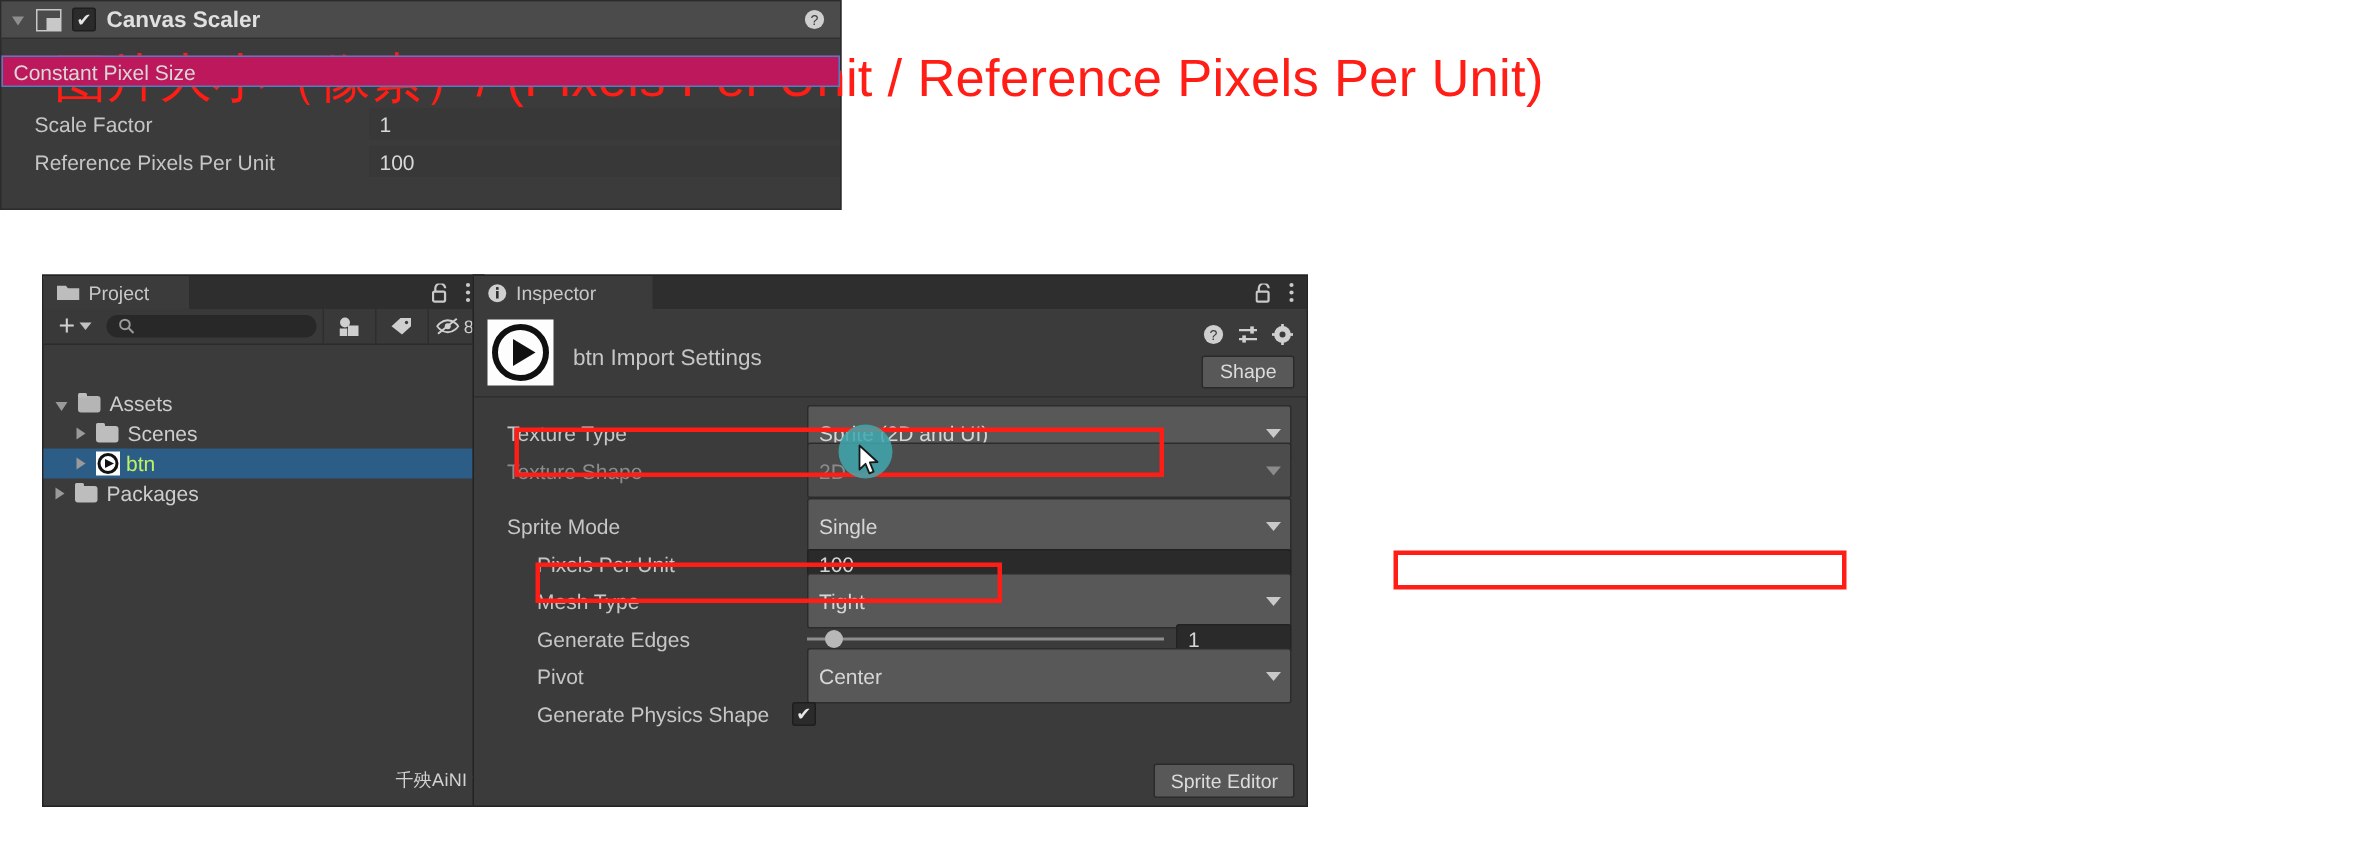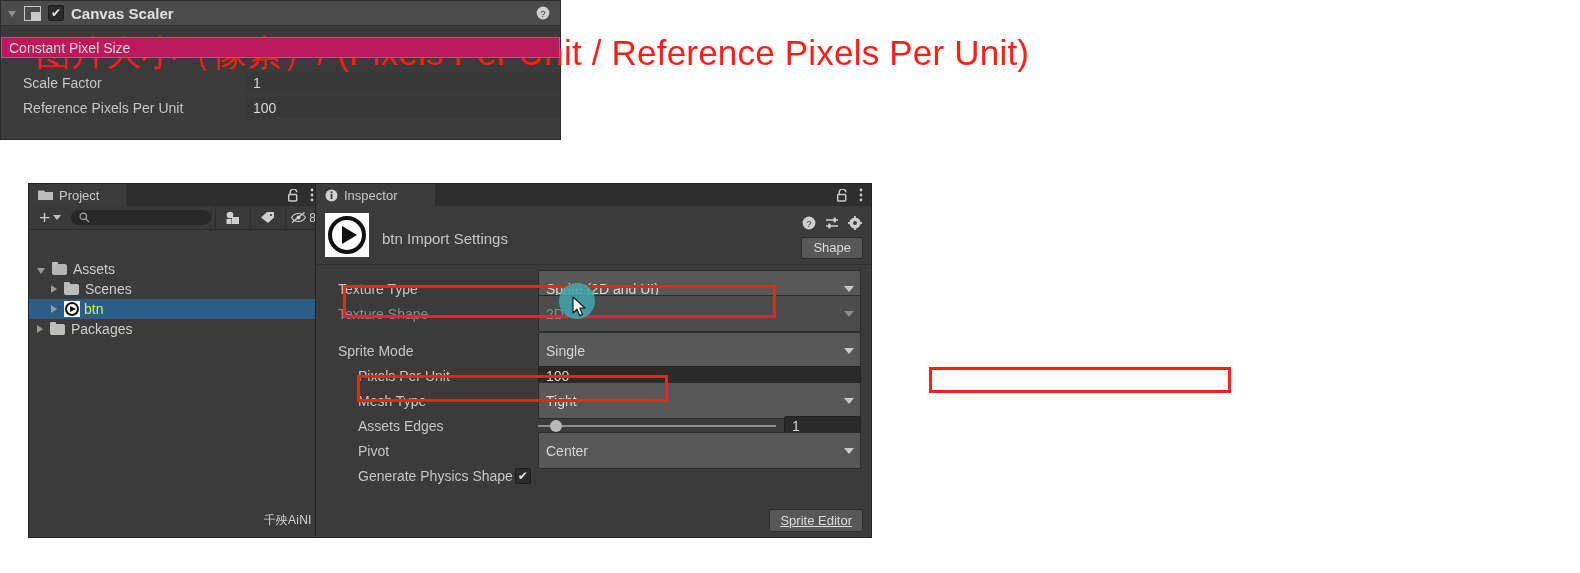--- a/index.html
+++ b/index.html
@@ -415,21 +415,20 @@
     position: absolute;
     right: 8px;
     top: 325px;
     background: #585858;
     border: 1px solid #2b2b2b;
     border-radius: 2px;
     color: #dcdcdc;
     font-size: 13px;
     padding: 2px 10px;
     line-height: 17px;
-    text-decoration: underline;
   }
 
   
   .redbox {
     position: absolute;
     border: 3px solid #ff1d15;
     box-sizing: border-box;
     pointer-events: none;
   }
 
@@ -753,41 +752,41 @@
 
     <div class="prop-row">
       <div class="prop-label sub">Mesh Type</div>
       <div class="popup-field">
         <span>Tight</span>
         <span class="arrow"></span>
       </div>
     </div>
 
     <div class="prop-row">
-      <div class="prop-label sub">Assets Edges</div>
+      <div class="prop-label sub">Generate Edges</div>
       <div class="slider-wrap">
         <div class="slider-track">
           <div class="slider-knob" style="left: 5%;"></div>
         </div>
         <div class="slider-val">
           <span>1</span>
         </div>
       </div>
     </div>
 
     <div class="prop-row">
       <div class="prop-label sub">Pivot</div>
       <div class="popup-field">
         <span>Center</span>
         <span class="arrow"></span>
       </div>
     </div>
 
     <div class="prop-row">
-      <div class="prop-label sub" style="width:auto;padding-right:2px">Generate Physics Shape</div>
+      <div class="prop-label sub" style="width:auto;padding-right:15px">Generate Physics Shape</div>
       <div class="checkbox">
         <span>✔</span>
       </div>
     </div>
   </div>
 
   <div id="sprite-editor-btn">Sprite Editor</div>
 </div>
 
 <div class="redbox" style="left:343px;top:285px;width:433px;height:33px"></div>

